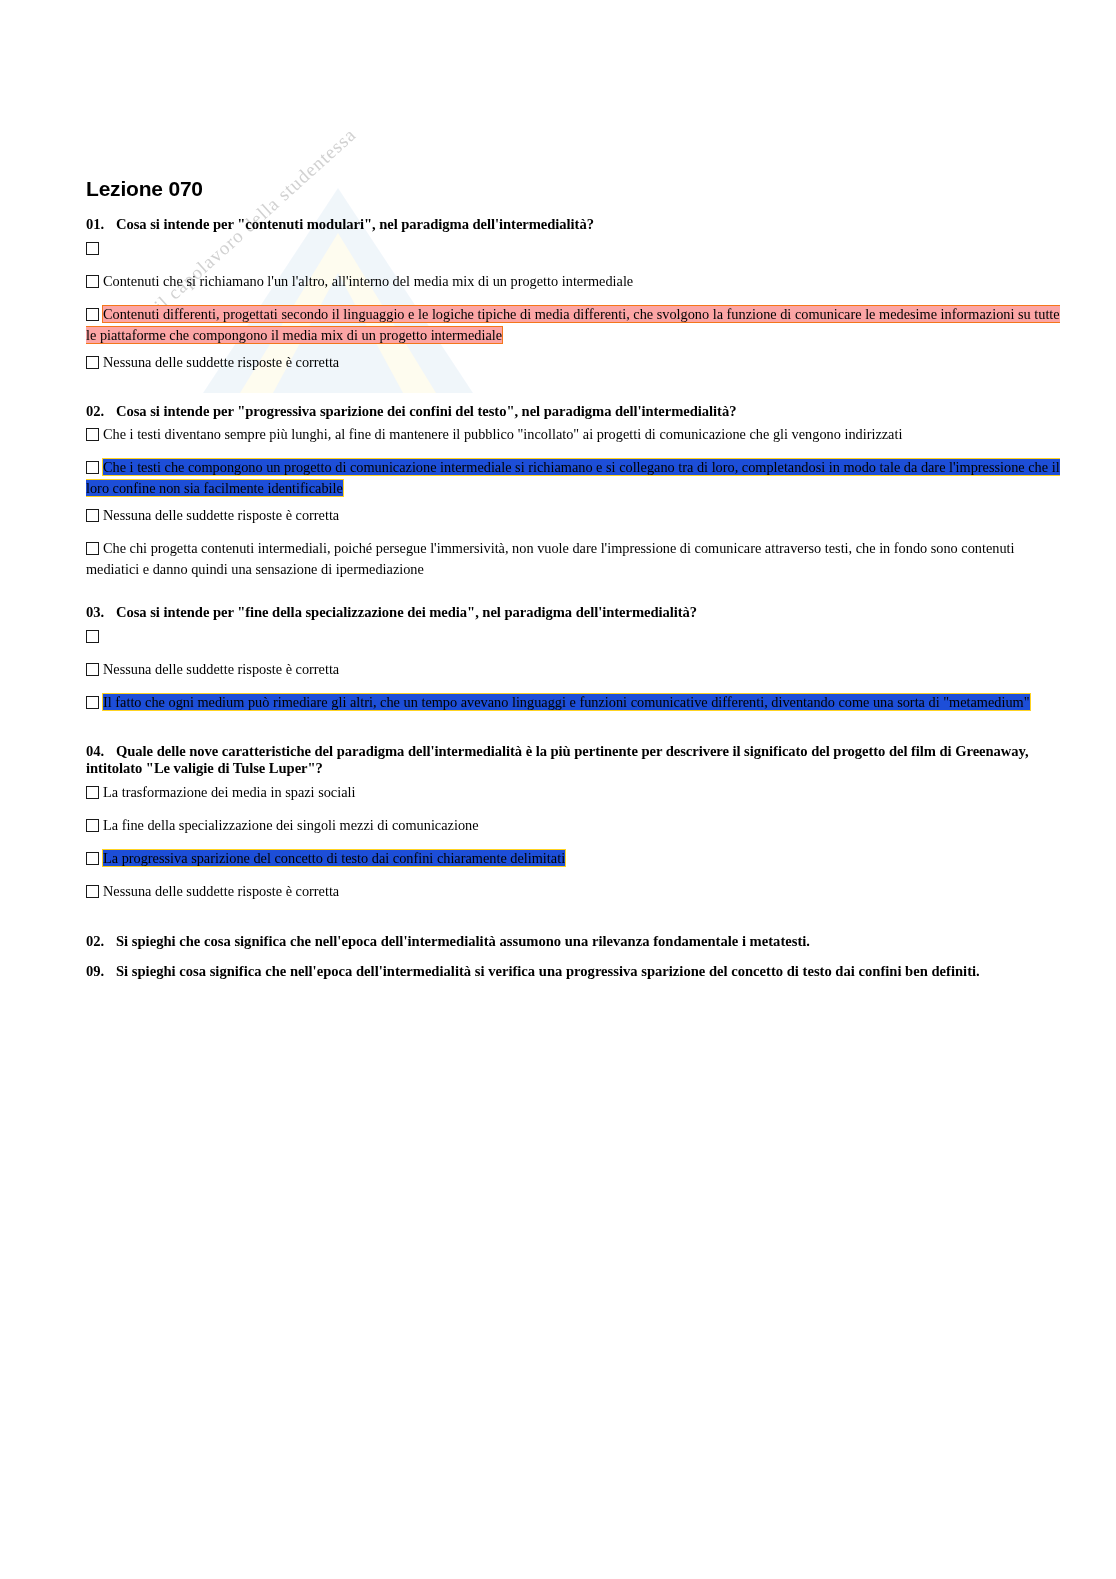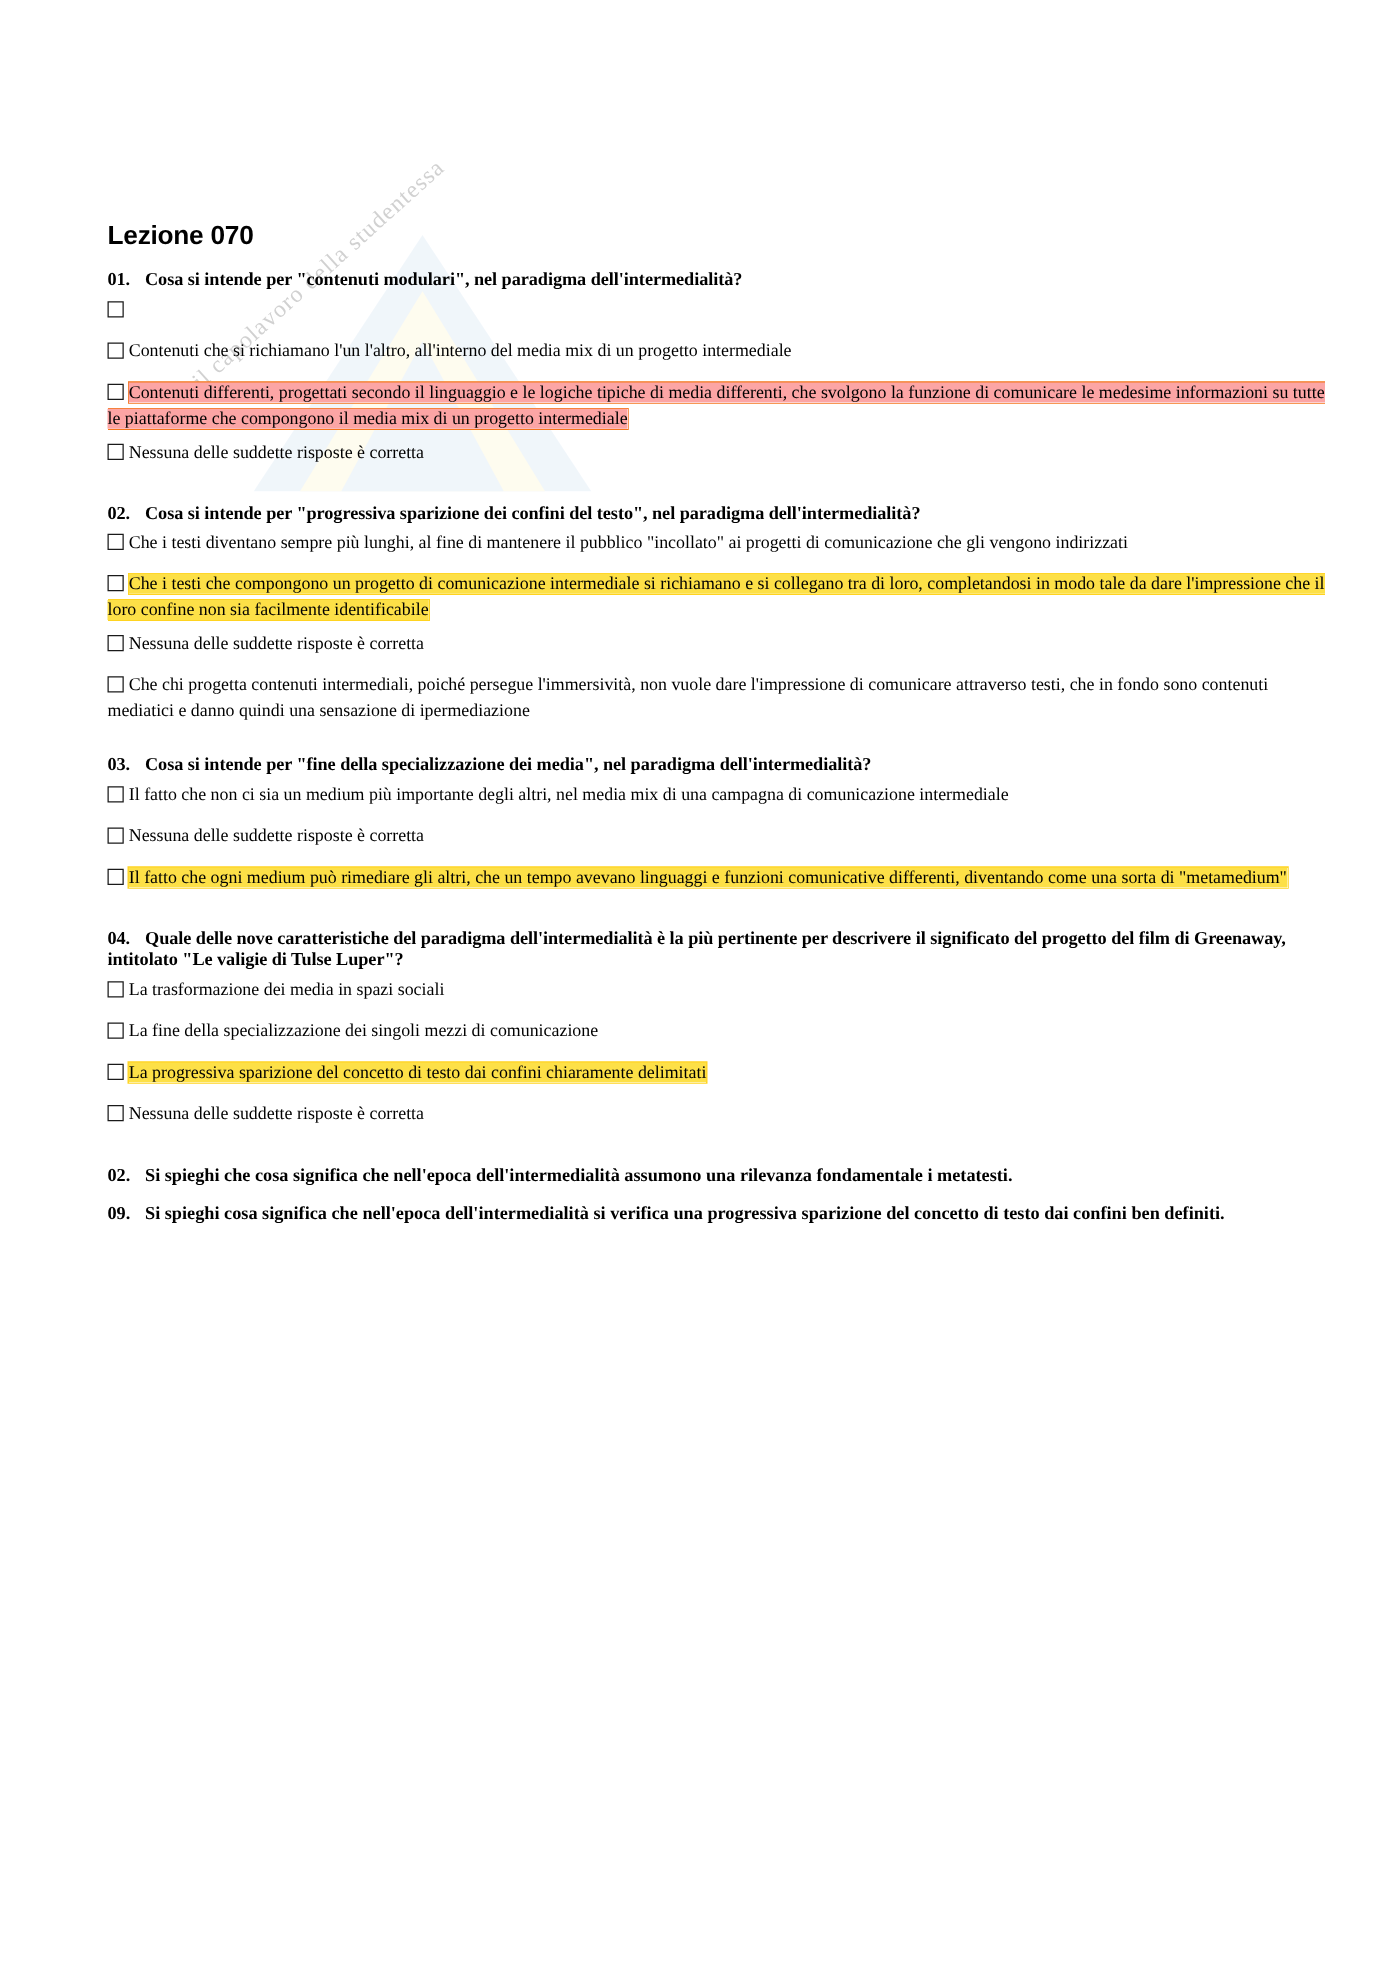--- a/index.html
+++ b/index.html
@@ -112,21 +112,21 @@
     background: #ffffff;
     vertical-align: -1px;
     margin-right: 4px;
     position: relative;
     top: 1px;
   }
   .opt-label {
     display: inline;
   }
   .opt-label.hl-yellow {
-    background: #fde047;
+    background: #1d4ed8;
     box-shadow: 0 0 0 1px #ffd320;
   }
   .opt-label.hl-orange {
     background: #fca5a5;
     box-shadow: 0 0 0 1px #f4761b;
   }
 
   .option.spaced { margin-bottom: 6px; }
   .q-spacer { height: 18px; }
   .q-spacer-sm { height: 10px; }
@@ -190,21 +190,21 @@
             <div class="option spaced">
               <div class="opt-inner"><span class="checkbox"></span><span class="opt-label">Che chi progetta contenuti intermediali, poiché persegue l'immersività, non vuole dare l'impressione di comunicare attraverso testi, che in fondo sono contenuti mediatici e danno quindi una sensazione di ipermediazione</span></div>
             </div>
           </div>
         </div>
         <div class="q-spacer"></div>
         <div class="question-block">
           <div class="q-header"><span class="q-num">03.</span><span class="q-text">Cosa si intende per "fine della specializzazione dei media", nel paradigma dell'intermedialità?</span></div>
           <div class="options">
             <div class="option spaced">
-              <div class="opt-inner"><span class="checkbox"></span><span class="opt-label">Il fatto che non ci sia un medium più importante degli altri, nel media mix di una campagna di comunicazione intermediale</span></div>
+              <div class="opt-inner"><span class="checkbox"></span></div>
             </div>
             <div class="option spaced">
               <div class="opt-inner"><span class="checkbox"></span><span class="opt-label">Nessuna delle suddette risposte è corretta</span></div>
             </div>
             <div class="option spaced">
               <div class="opt-inner"><span class="checkbox"></span><span class="opt-label hl-yellow">Il fatto che ogni medium può rimediare gli altri, che un tempo avevano linguaggi e funzioni comunicative differenti, diventando come una sorta di "metamedium"</span></div>
             </div>
           </div>
         </div>
         <div class="q-spacer"></div>

